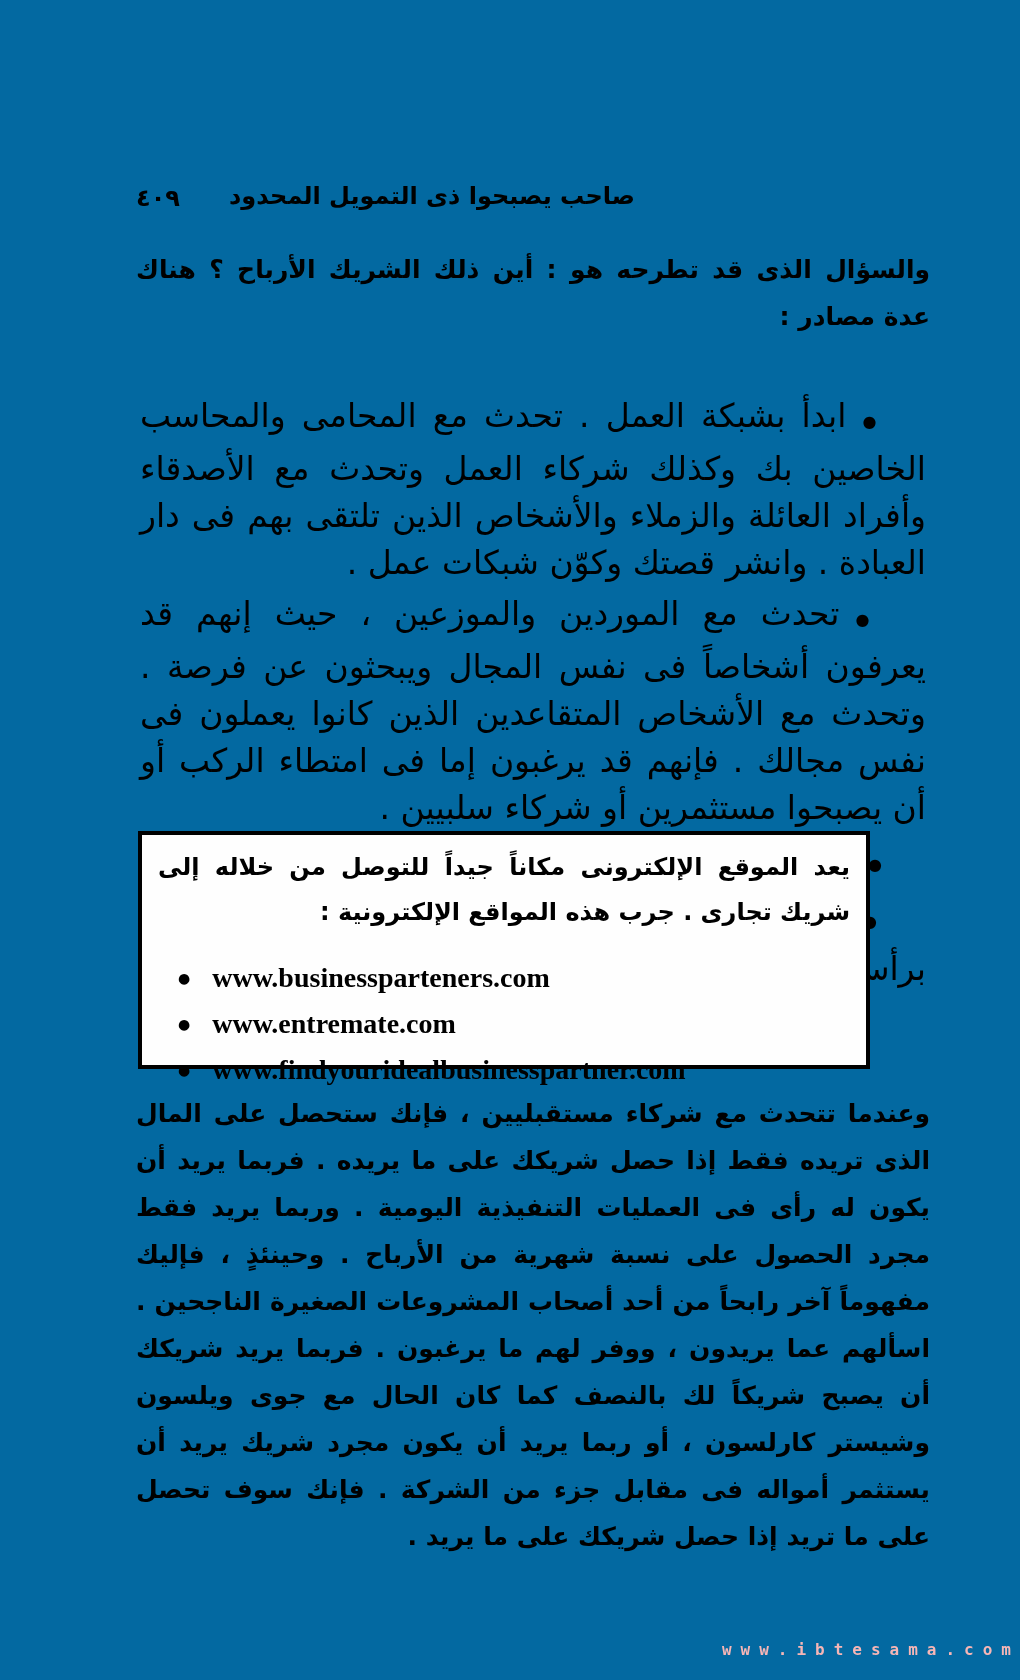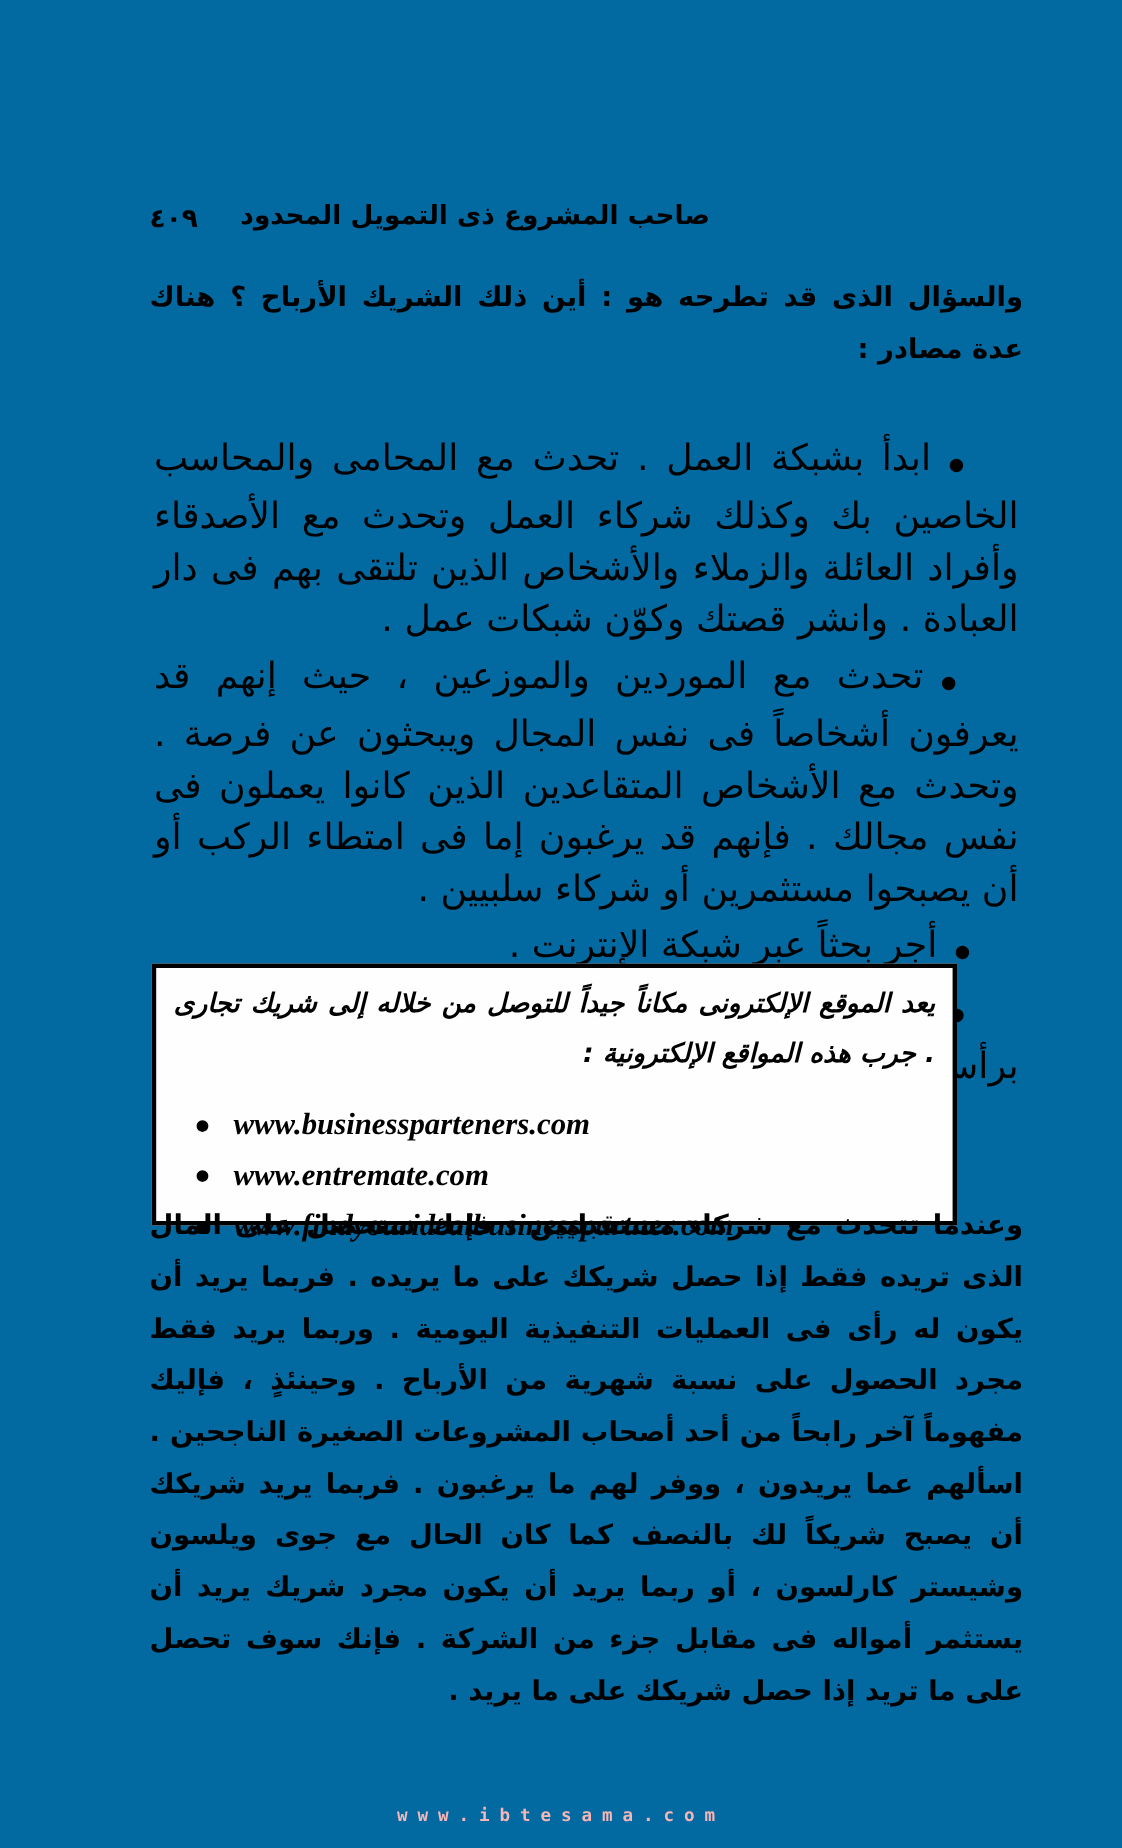--- a/index.html
+++ b/index.html
@@ -49,27 +49,26 @@
     font-size: 33px; font-weight: normal;
     line-height: 47px;
     text-indent: 44px;
     margin: 4px;
   }
   .dot { font-size: 16px; margin-left: 16px; }
   .dot::before { content: "●"; }
 
   
   .box {
-    position: absolute; top: 876px; left: 138px;
+    position: absolute; top: 831px; left: 138px;
     width: 732px; height: 238px;
     border: 4px solid #000;
     box-sizing: border-box;
     padding: 10px 16px 6px 16px;
     background: #fefefe;
-    font-style: italic;
   }
   .box-title {
     direction: rtl;
     text-align: justify;
     text-align-last: right;
     font-size: 24px; font-weight: bold;
     line-height: 45px;
     margin: 0;
   }
   .url-list { direction: ltr; margin-top: 20px; padding-left: 20px; }
@@ -81,36 +80,36 @@
   }
   .udot {
     font-family: "DejaVu Sans", sans-serif;
     font-size: 14px; margin-right: 22px; vertical-align: 4px;
   }
   .udot::before { content: "●"; }
 
   
   .watermark {
     position: absolute; top: 1640px; left: 0; width: 100%;
-    text-align: center;
+    text-align: right;
     font-family: "DejaVu Sans Mono", monospace;
     font-size: 16px; font-weight: bold;
     letter-spacing: 9px;
     color: #f6b6b6;
   }
 </style>
 </head>
 <body>
 
 <div class="page">
 
   <div class="header">
     <span class="pagenum">٤٠٩</span>
     <div class="title-wrap">
-      <span class="running-title">صاحب المشروع ذى التمويل المحدود</span>
+      <span class="running-title">صاحب يصبحوا ذى التمويل المحدود</span>
     </div>
   </div>
 
   <p class="para pos-intro">والسؤال الذى قد تطرحه هو : أين ذلك الشريك الأرباح ؟ هناك عدة مصادر :</p>
 
   <div class="pos-list">
     <div class="bullet-item"><span class="dot"></span><span>ابدأ بشبكة العمل . تحدث مع المحامى والمحاسب الخاصين بك وكذلك شركاء العمل وتحدث مع الأصدقاء وأفراد العائلة والزملاء والأشخاص الذين تلتقى بهم فى دار العبادة . وانشر قصتك وكوّن شبكات عمل .</span></div>
     <div class="bullet-item"><span class="dot"></span><span>تحدث مع الموردين والموزعين ، حيث إنهم قد يعرفون أشخاصاً فى نفس المجال ويبحثون عن فرصة . وتحدث مع الأشخاص المتقاعدين الذين كانوا يعملون فى نفس مجالك . فإنهم قد يرغبون إما فى امتطاء الركب أو أن يصبحوا مستثمرين أو شركاء سلبيين .</span></div>
     <div class="bullet-item"><span class="dot"></span><span>أجر بحثاً عبر شبكة الإنترنت .</span></div>
     <div class="bullet-item"><span class="dot"></span><span>ضع إعلاناً فى الصحيفة فى قسم " مطلوب شريك برأس مال " .</span></div>

